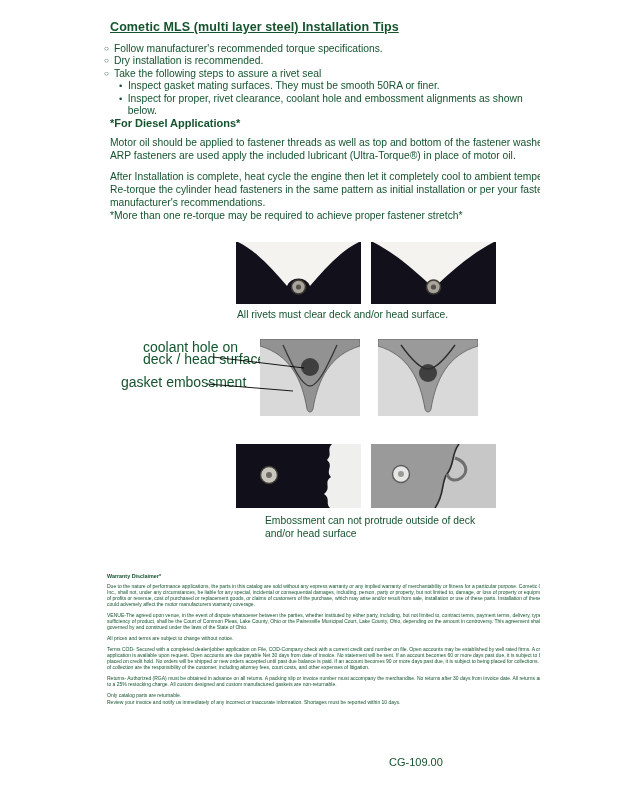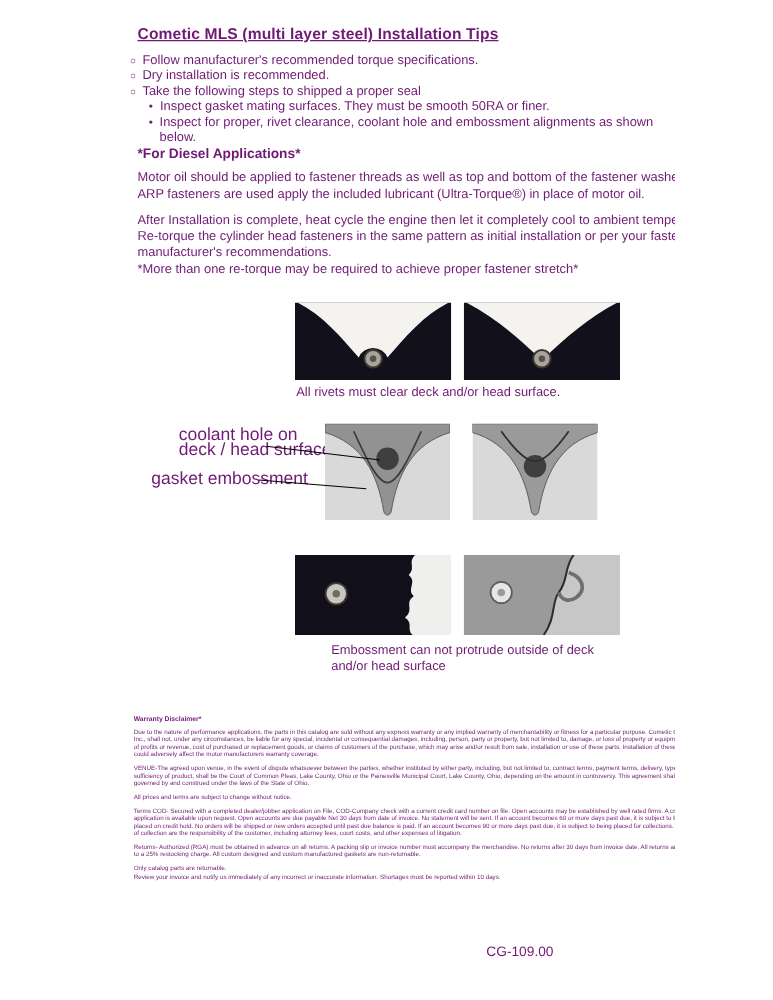--- a/index.html
+++ b/index.html
@@ -1,18 +1,18 @@
 <!DOCTYPE html>
 <html><head>
 <meta charset="utf-8">
 <style>
   * { margin:0; padding:0; box-sizing:border-box; }
   html,body { width:618px; height:800px; background:#fff; }
   .page{position:absolute;top:0;left:0;width:540px;height:800px;background:#ffffff;
-        font-family:"Liberation Sans","DejaVu Sans",sans-serif;color:#701a75;overflow:hidden;}
+        font-family:"Liberation Sans","DejaVu Sans",sans-serif;color:#14532d;overflow:hidden;}
 
   .title{position:absolute;left:110px;top:20px;font-size:12.5px;font-weight:700;
          text-decoration:underline;letter-spacing:.1px;}
 
   .tips{position:absolute;left:104px;top:43px;font-size:10.3px;line-height:12.4px;}
   .tip{display:flex;}
   .tip .mk{width:10px;font-size:8px;line-height:12.4px;}
   .tip.sub{padding-left:15px;}
   .tip.sub .mk{width:9px;font-size:9.5px;}
 
@@ -63,21 +63,21 @@
     <div class="tip">
       <span class="mk">○</span>
       <span>Follow manufacturer's recommended torque specifications.</span>
     </div>
     <div class="tip">
       <span class="mk">○</span>
       <span>Dry installation is recommended.</span>
     </div>
     <div class="tip">
       <span class="mk">○</span>
-      <span>Take the following steps to shipped a proper seal</span>
+      <span>Take the following steps to assure a rivet seal</span>
     </div>
     <div class="tip sub">
       <span class="mk">•</span>
       <span>Inspect gasket mating surfaces.  They must be smooth 50RA or finer.</span>
     </div>
     <div class="tip sub">
       <span class="mk">•</span>
       <span>Inspect for proper, rivet clearance, coolant hole and embossment alignments as shown below.</span>
     </div>
   </div>

